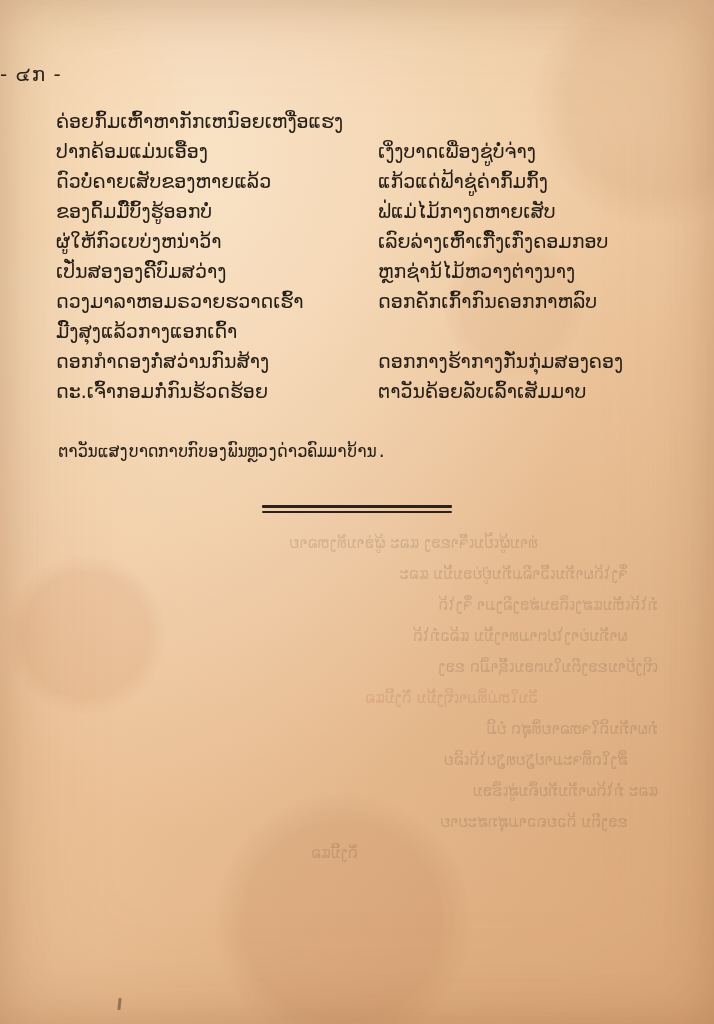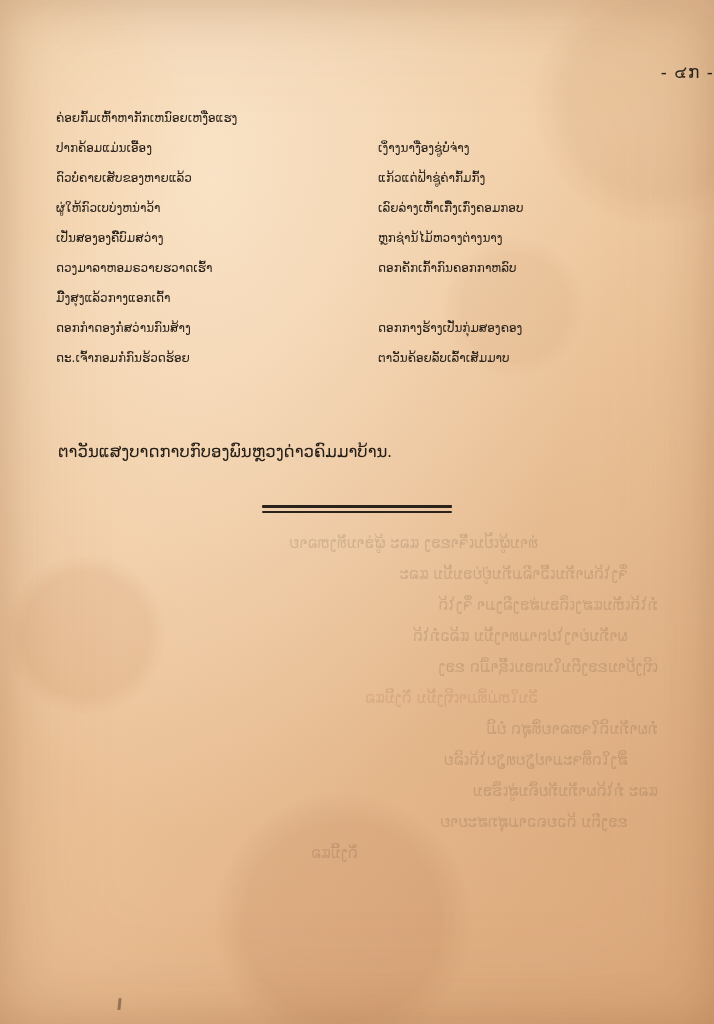--- a/index.html
+++ b/index.html
@@ -55,63 +55,63 @@
     z-index: 3;
     width: 100%;
     height: 100%;
   }
 
   .page-number {
     position: absolute;
     top: 58px;
     left: 0;
     width: 100%;
-    text-align: right;
-    font-size: 17px;
+    text-align: left;
+    font-size: 20px;
     color: #2a231c;
     letter-spacing: 1px;
     font-family: "DejaVu Sans", sans-serif;
   }
 
   
   .verse-block {
     position: absolute;
     top: 112px;
     left: 56px;
     width: 604px;
   }
   .verse-row {
     display: flex;
     height: 30px;
     align-items: baseline;
   }
   .verse-col {
     color: #241d16;
-    font-size: 12px;
+    font-size: 19px;
     line-height: 1.0;
     white-space: nowrap;
     font-family: "DejaVu Sans", sans-serif;
   }
   .verse-col.left {
     width: 318px;
     flex: 0 0 318px;
   }
   .verse-col.right {
     flex: 1 1 auto;
     padding-left: 4px;
   }
   .final-line {
     position: absolute;
     top: 442px;
     left: 58px;
     width: 620px;
     color: #241d16;
     font-size: 16.5px;
     white-space: nowrap;
-    font-family: Liberation Serif, serif;
+    font-family: Liberation Mono, monospace;
   }
 
   
   .divider {
     position: absolute;
     top: 505px;
     left: 50%;
     transform: translateX(-50%);
     width: 190px;
   }
@@ -173,44 +173,48 @@
   <div id="content">
 
     <div class="page-number">- ๔ກ -</div>
 
     <div class="verse-block">
       <div class="verse-row">
         <div class="verse-col left">ຄ່ອຍກົ້ມເຫົ້າຫາກັກເຫນົອຍເຫງື່ອແຮງ</div>
       </div>
       <div class="verse-row">
         <div class="verse-col left">ປາກຄ້ອມແມ່ນເອື້ອງ</div>
-        <div class="verse-col right">ເງິ່າງນາງື່ອງຊູ່ບໍ່ຈ່າງ</div>
+        <div class="verse-col right">ເງິ່ງບາດເພື່ອງຊູ່ບໍ່ຈ່າງ</div>
       </div>
       <div class="verse-row">
         <div class="verse-col left">ດົວບໍ່ຄາຍເສັບຂອງຫາຍແລ້ວ</div>
         <div class="verse-col right">ແກ້ວແດ່ຟ້າຊູ່ຄ່າກົ້ມກົ້ງ</div>
       </div>
       <div class="verse-row">
+        <div class="verse-col left">ຂອງດົ້ມມົືບົ້ງຮູ້ອອກບໍ່</div>
+        <div class="verse-col right">ຟ່ແມ່ໄມ້ກາງດຫາຍເສັບ</div>
+      </div>
+      <div class="verse-row">
         <div class="verse-col left">ຜູ່ໃຫ້ກົວເບບ່ງຫນ່າວ້າ</div>
         <div class="verse-col right">ເລົຍລ່າງເຫົ້າເກົີ່ງເກົ່ງຄອມກອບ</div>
       </div>
       <div class="verse-row">
         <div class="verse-col left">ເປັ່ນສອງອງຄົີບົມສວ່າງ</div>
         <div class="verse-col right">ຫຼກຊ່ານ້ໄມ້ຫວາງຕ່າງນາງ</div>
       </div>
       <div class="verse-row">
         <div class="verse-col left">ດວງມາລາຫອມຣວາຍຮວາດເຮົ້າ</div>
         <div class="verse-col right">ດອກຄັກເກົ້າກົນຄອກກາຫລົບ</div>
       </div>
       <div class="verse-row">
         <div class="verse-col left">ມົີງສຸງແລ້ວກາງແອກເດົ້າ</div>
       </div>
       <div class="verse-row">
         <div class="verse-col left">ດອກກຳດອງກໍ່ສວ່ານກົນສ້າງ</div>
-        <div class="verse-col right">ດອກກາງຮ້າງເປັ່ນກຸ່ມສອງຄອງ</div>
+        <div class="verse-col right">ດອກກາງຮ້າກາງກັ່ນກຸ່ມສອງຄອງ</div>
       </div>
       <div class="verse-row">
         <div class="verse-col left">ດະ.ເຈົ້າກອມກໍ່ກົນຮ້ວດຮ້ອຍ</div>
         <div class="verse-col right">ຕາວັນຄ້ອຍລັບເລົ້າເສັມມາບ</div>
       </div>
     </div>
 
     <div class="final-line">ຕາວັນແສງບາດກາບກົບອງພົນຫຼວງດ່າວຄົມມາບ້ານ.</div>
 
     <div class="divider">

